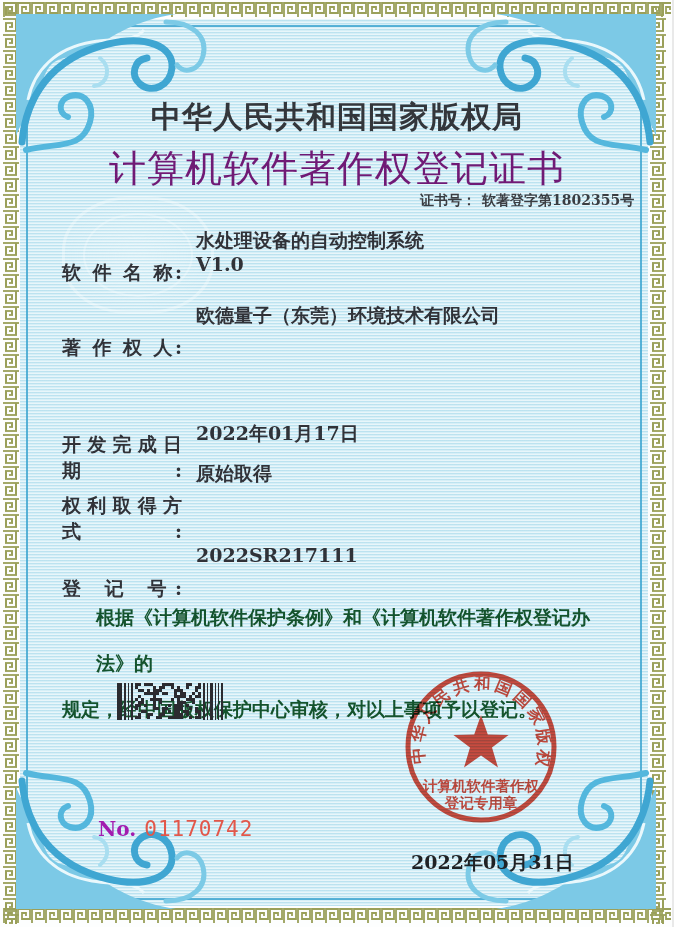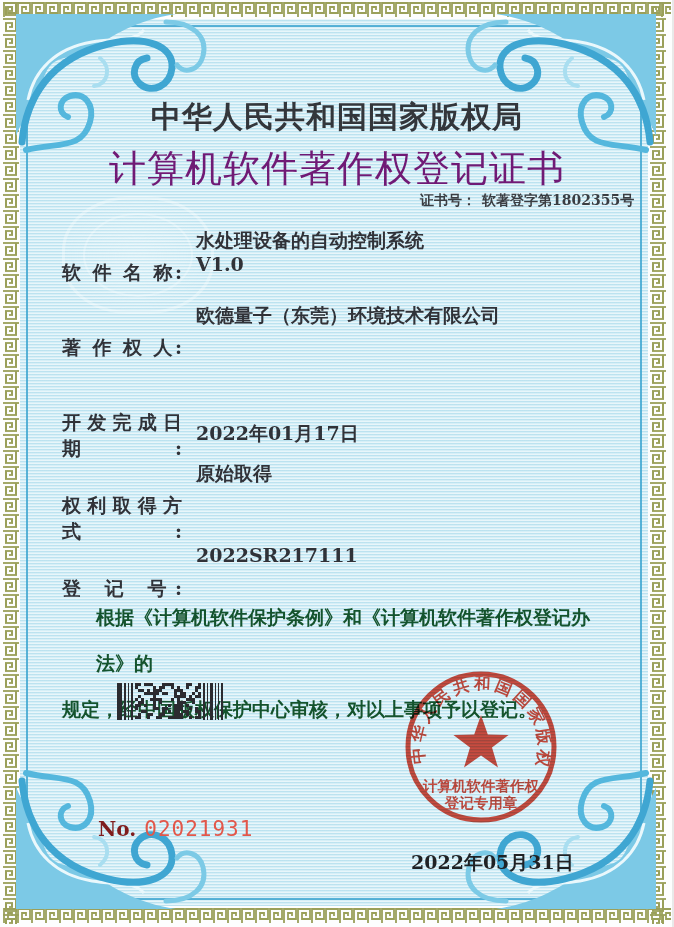--- a/index.html
+++ b/index.html
@@ -70,21 +70,21 @@
   }
   .row-value{position:absolute;left:134px;top:0;white-space:nowrap;}
   .row-value.second{top:25px;}
   .statement{
     position:absolute;left:62px;top:594px;width:556px;
     font-size:19px;font-weight:600;line-height:46px;color:#14532d;
   }
   .statement .indent{padding-left:34px;}
   .barcode{position:absolute;left:117px;top:683px;width:106px;height:38px;}
   .serial{position:absolute;left:98px;top:817px;font-size:20px;white-space:nowrap;}
-  .serial .prefix{color:#7f1d1d;font-weight:600;margin-right:8px;margin-top:33px;}
+  .serial .prefix{color:#a21caf;font-weight:600;margin-right:8px;margin-top:33px;}
   .serial .digits{
     color:#e2574a;font-family:"DejaVu Sans Mono",monospace;
     font-size:21px;letter-spacing:1px;font-weight:400;
   }
   .issue-date{
     position:absolute;left:411px;top:815px;font-size:19px;font-weight:700;
     color:#1f2124;white-space:nowrap;z-index:5;margin-top:35px;
   }
   .stamp{position:absolute;left:402px;top:668px;width:158px;height:158px;z-index:4;
     opacity:.9;mix-blend-mode:multiply;}
@@ -163,21 +163,21 @@
 
   <div class="row" style="top:228px">
     <span class="row-label">软 件 名 称:</span>
     <span class="row-value">水处理设备的自动控制系统</span>
     <span class="row-value second">V1.0</span>
   </div>
   <div class="row" style="top:303px">
     <span class="row-label">著 作 权 人:</span>
     <span class="row-value">欧德量子（东莞）环境技术有限公司</span>
   </div>
-  <div class="row" style="top:378px">
+  <div class="row" style="top:400px">
     <span class="row-label">开发完成日期:</span>
   </div>
   <div class="row" style="top:421px">
     <span class="row-value">2022年01月17日</span>
   </div>
   <div class="row" style="top:461px">
     <span class="row-label">权利取得方式:</span>
     <span class="row-value">原始取得</span>
   </div>
   <div class="row" style="top:544px">
@@ -322,21 +322,21 @@
         <rect x="81" y="3" width="3" height="3" fill="#2b2b30"></rect>
         <rect x="81" y="9" width="3" height="3" fill="#2b2b30"></rect>
         <rect x="81" y="12" width="3" height="3" fill="#2b2b30"></rect>
         <rect x="81" y="27" width="3" height="3" fill="#2b2b30"></rect>
         <rect x="81" y="30" width="3" height="3" fill="#2b2b30"></rect>
         <rect x="81" y="33" width="3" height="3" fill="#2b2b30"></rect>
       </svg>
   </div>
 
   <div class="serial">
-    <span class="prefix">No.</span><span class="digits">02021931</span>
+    <span class="prefix">No.</span><span class="digits">01170742</span>
   </div>
 
   <div class="issue-date">2022年05月31日</div>
 
   <svg class="stamp" viewBox="0 0 158 158">
     <circle cx="79" cy="79" r="73" fill="none" stroke="#d93a2b" stroke-width="5"></circle>
     <path id="seal-arc" d="M 24.5,98.8 A 58,58 0 1 1 133.5,98.8" fill="none"></path>
     <text font-size="16.5" font-weight="bold" fill="#d93a2b" letter-spacing="3.5" font-family="DejaVu Serif, Liberation Serif, serif">
       <textPath href="#seal-arc" startOffset="4">中华人民共和国国家版权局</textPath>
     </text>

